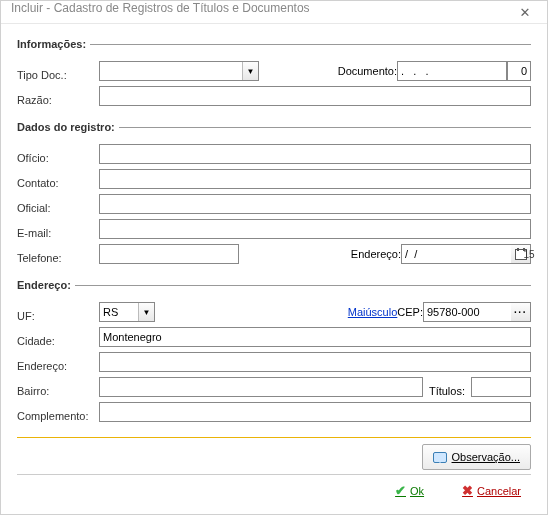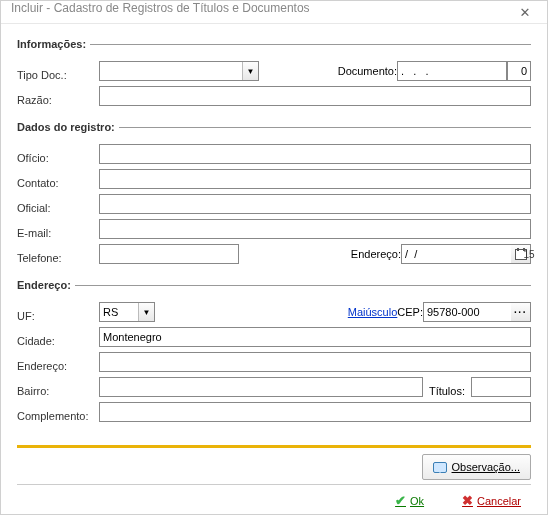--- a/index.html
+++ b/index.html
@@ -170,22 +170,22 @@
     display: inline-flex;
     align-items: center;
     gap: 5px;
     cursor: pointer;
     font: inherit;
   }
   .btn-row {
     display: flex;
     justify-content: flex-end;
     padding: 6px 0 4px 0;
-    border-top: 3px solid #eab308;
-    margin-top: 12px;
+    border-top: 1px solid #eab308;
+    margin-top: 4px;
   }
   .footer {
     display: flex;
     justify-content: flex-end;
     gap: 14px;
     padding: 8px 10px 10px 0;
     border-top: 1px solid #ccc;
   }
   .footer a { display:inline-flex; align-items:center; gap:4px; }
   .ok-link { color: #0a7a00; }

